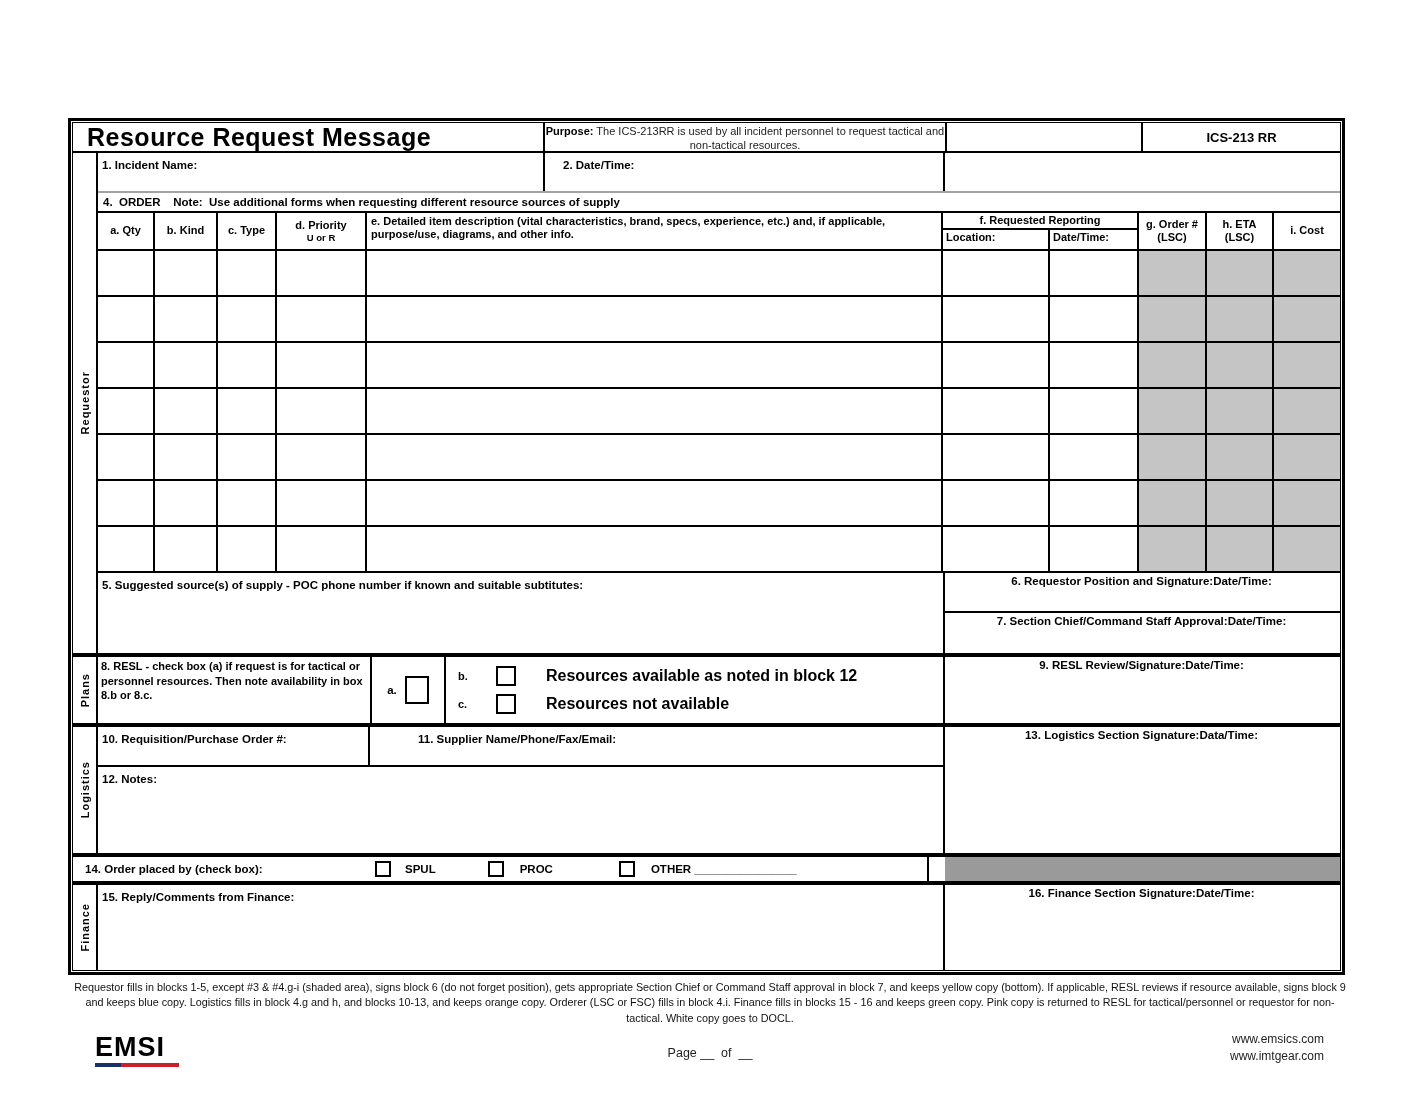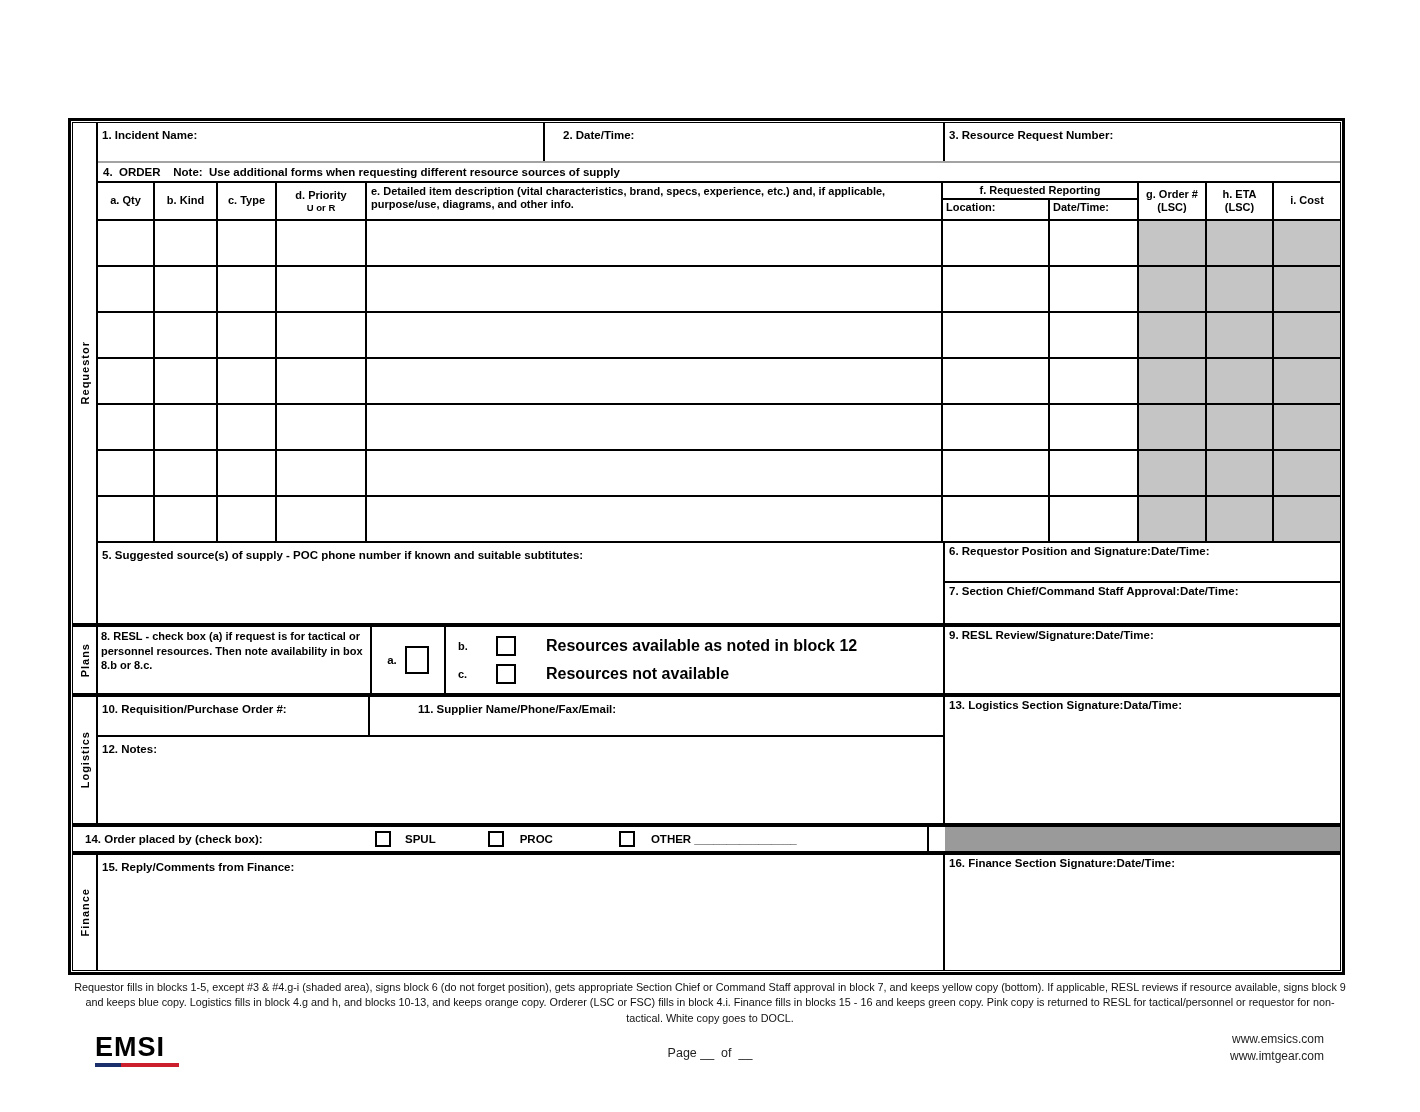--- a/index.html
+++ b/index.html
@@ -14,21 +14,21 @@
   
   .title-row { height:30px; display:flex; border-bottom:2px solid #000; }
   .title-cell { width:472px; border-right:2px solid #000; display:flex; align-items:center; padding-left:14px; font-size:25px; font-weight:bold; letter-spacing:0.5px; }
   .purpose-cell { width:402px; border-right:2px solid #000; text-align:center; font-size:11px; line-height:1.3; padding-top:1px; color:#222; }
   .purpose-cell b { color:#000; }
   .blankhead-cell { width:196px; border-right:2px solid #000; }
   .ics-cell { flex:1; display:flex; align-items:center; justify-content:center; font-weight:bold; font-size:13px; }
 
   
   .lbl { font-weight:bold; font-size:11.5px; }
-  .sig-cell { display:flex; justify-content:flex-start; align-items:flex-start; padding:2px 6px 0 4px; }
+  .sig-cell { display:flex; justify-content:center; align-items:flex-start; padding:2px 6px 0 4px; }
   .sidebar { width:25px; border-right:2px solid #000; display:flex; align-items:center; justify-content:center; }
   .vlabel { writing-mode:vertical-rl; transform:rotate(180deg); font-weight:bold; font-size:11px; letter-spacing:1px; white-space:nowrap; }
   .divider { height:4px; background:#000; }
 
   
   .band-req { height:500px; display:flex; }
   .req-main { flex:1; display:flex; flex-direction:column; }
   .row1 { height:40px; display:flex; border-bottom:2px solid #a3a3a3; }
   .b1-cell { width:447px; border-right:2px solid #000; padding:2px 0 0 4px; }
   .b2-cell { width:400px; border-right:2px solid #000; padding:2px 0 0 18px; }
@@ -101,31 +101,36 @@
   .page-label { position:absolute; left:0; width:1420px; top:1046px; text-align:center; font-size:12.5px; color:#222; white-space:pre; }
   .urls { position:absolute; right:96px; top:1031px; text-align:right; font-size:12px; line-height:1.45; color:#222; }
 </style>
 </head>
 <body>
 
 <div class="page">
   <div class="frame">
     <div class="frame-inner">
 
+      <div class="title-row">
+        <div class="title-cell">Resource Request Message</div>
+        <div class="purpose-cell"><b>Purpose:</b><span> The ICS-213RR is used by all incident personnel to request tactical and non-tactical resources.</span></div>
+        <div class="blankhead-cell"></div>
+        <div class="ics-cell">ICS-213 RR</div>
+      </div>
 
       <div class="band-req">
         <div class="sidebar">
           <span class="vlabel">Requestor</span>
         </div>
         <div class="req-main">
 
           <div class="row1">
             <div class="b1-cell"><span class="lbl">1.  Incident Name:</span></div>
             <div class="b2-cell"><span class="lbl">2.  Date/Time:</span></div>
-            <div class="b3-cell"><span class="lbl">3. Resource Request Number:</span></div>
           </div>
 
           <div class="order-note">4.  ORDER    Note:  Use additional forms when requesting different resource sources of supply</div>
 
           <div class="header-row">
             <div class="hcell">a. Qty</div>
             <div class="hcell">b. Kind</div>
             <div class="hcell">c. Type</div>
             <div class="hcell">
               <span>d. Priority</span>

